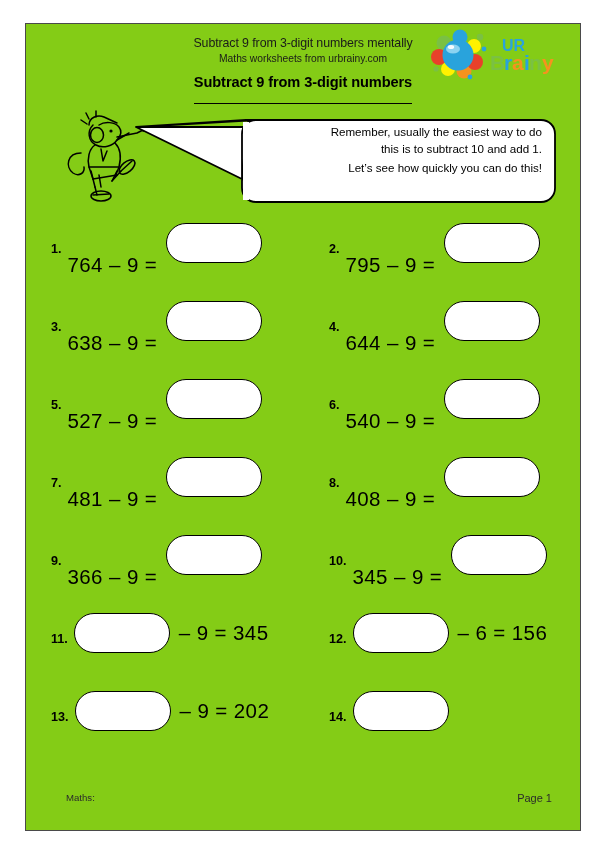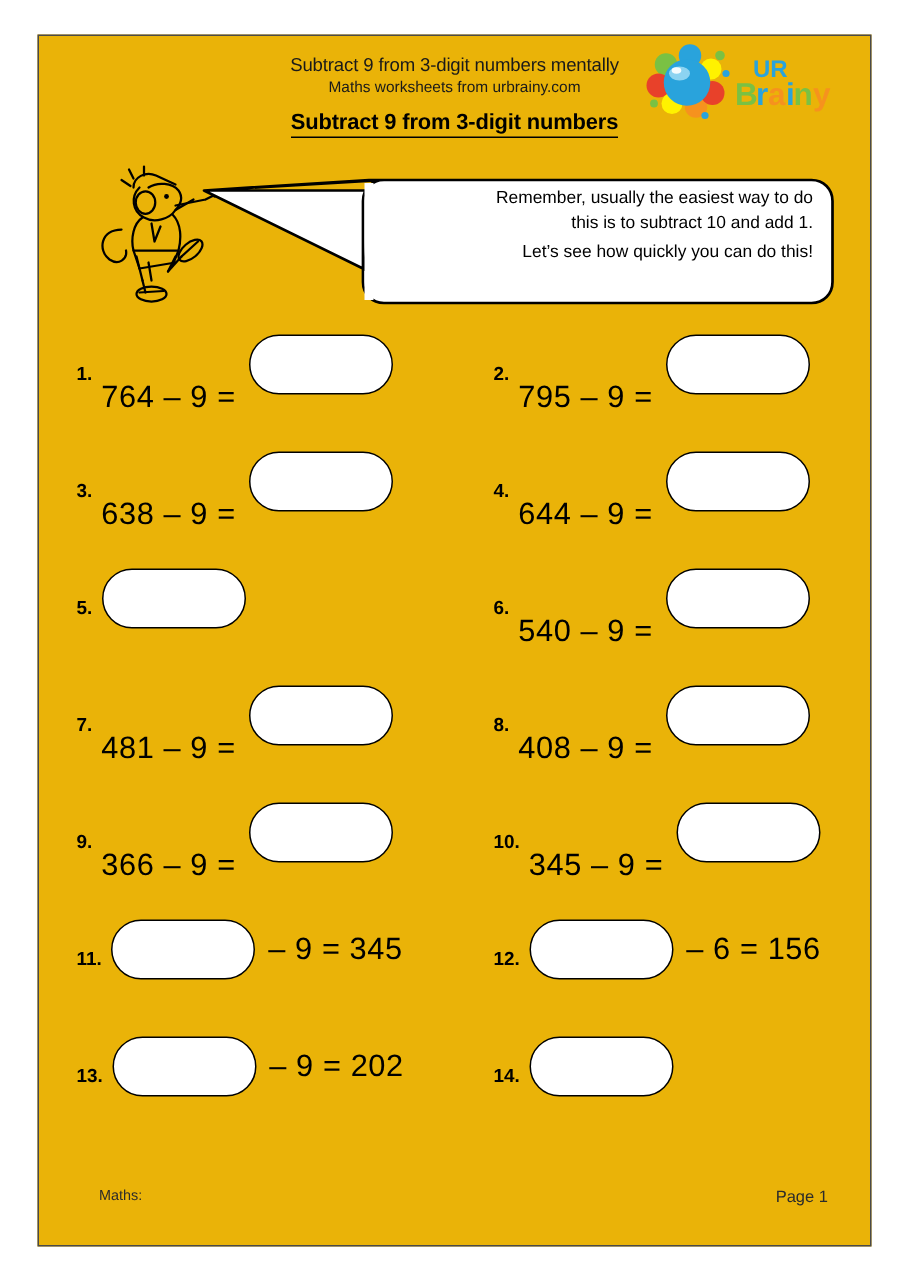--- a/index.html
+++ b/index.html
@@ -17,21 +17,21 @@
     overflow: hidden;
   }
   .page {
     position: absolute;
     left: 25px;
     top: 23px;
     width: 556px;
     height: 808px;
     border: 1.3px solid #4a4a4a;
     box-sizing: border-box;
-    background: #eab308;
+    background: #84cc16;
   }
   
   .header {
     position: absolute;
     left: 0;
     top: 0;
     width: 100%;
     height: 70px;
   }
   .hdr-line1 {
@@ -59,21 +59,21 @@
     top: 50px;
     width: 100%;
     text-align: center;
     font-size: 14.6px;
     font-weight: bold;
     letter-spacing: -0.1px;
     color: #000;
   }
   .worksheet-title span {
     border-bottom: 1.8px solid #000;
-    padding-bottom: 1px;
+    padding-bottom: 13px;
   }
   
   .logo {
     position: absolute;
     left: 404px;
     top: 5px;
     width: 130px;
     height: 52px;
   }
   .logo svg { display:block; }
@@ -290,20 +290,21 @@
       <div class="q right">
         <span class="qnum">4.</span>
         <span class="qexpr pre">644 – 9 =</span>
         <span class="ansbox"></span>
       </div>
     </div>
 
     <div class="qrow">
       <div class="q left">
         <span class="qnum">5.</span>
+        <span class="qexpr pre">527 – 9 =</span>
         <span class="ansbox"></span>
       </div>
       <div class="q right">
         <span class="qnum">6.</span>
         <span class="qexpr pre">540 – 9 =</span>
         <span class="ansbox"></span>
       </div>
     </div>
 
     <div class="qrow">

